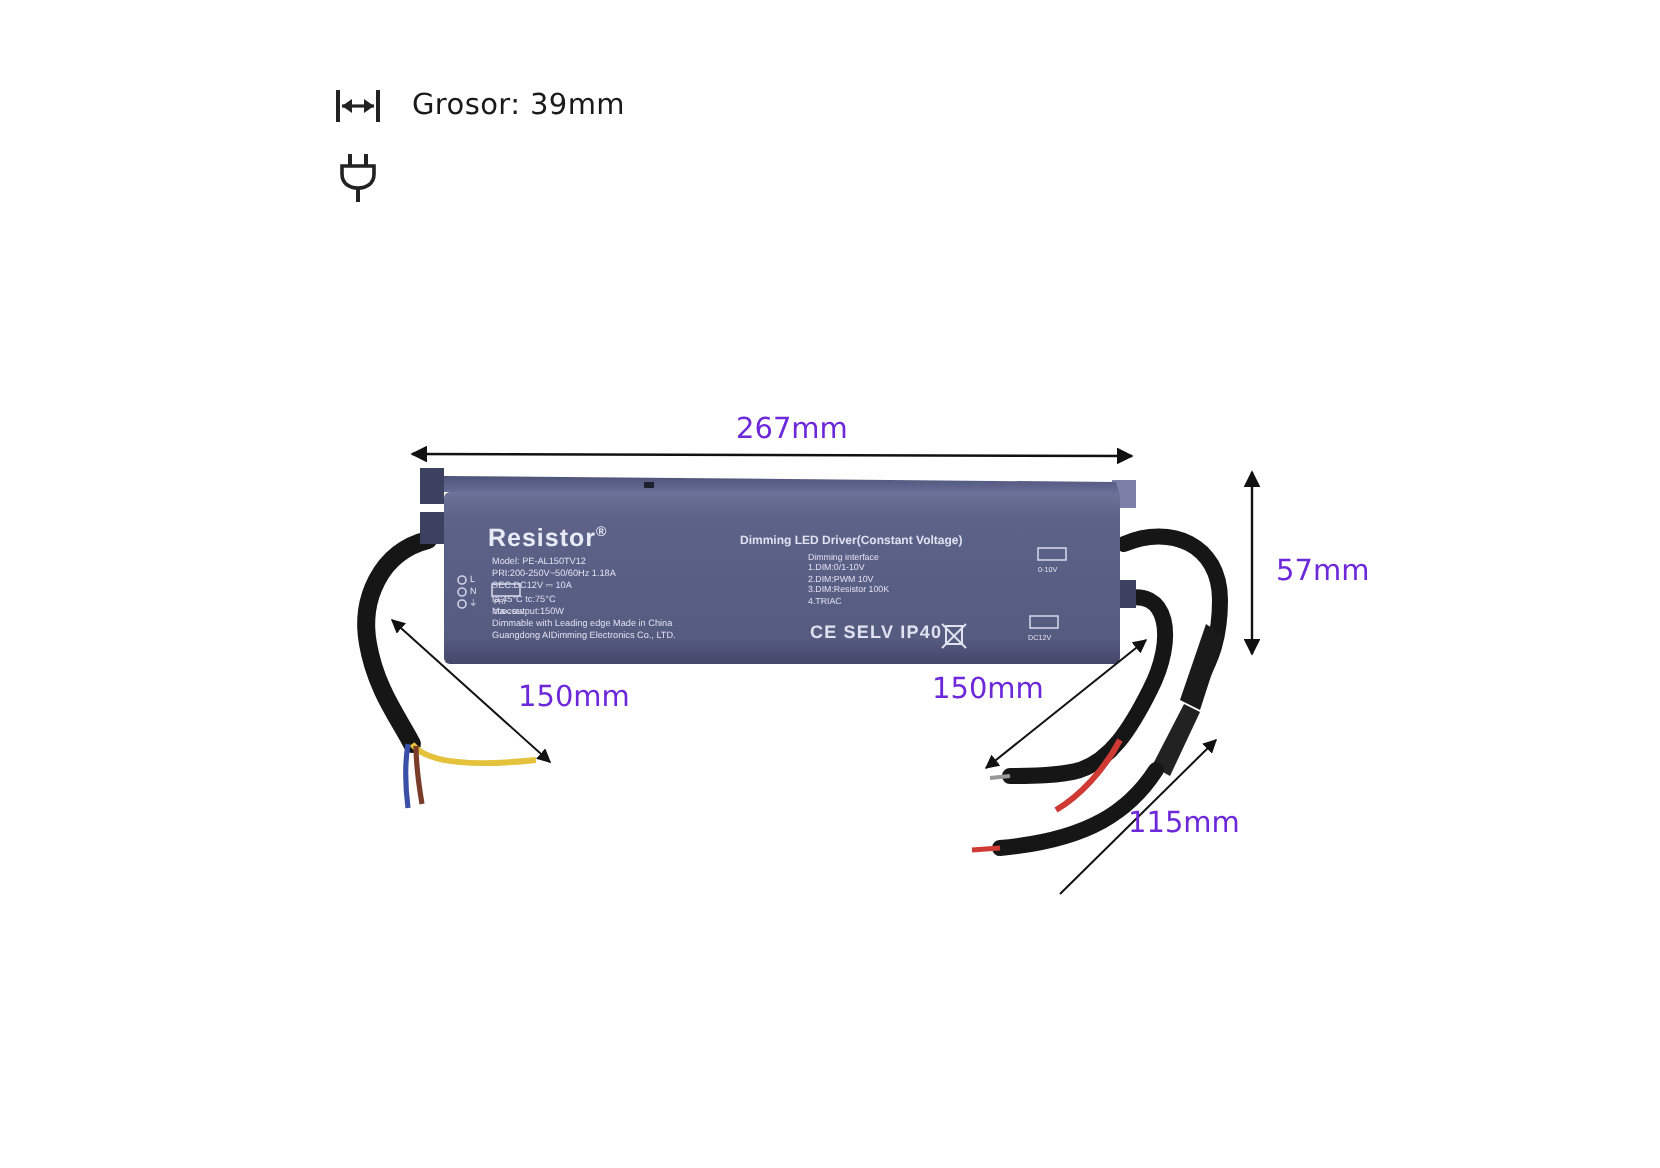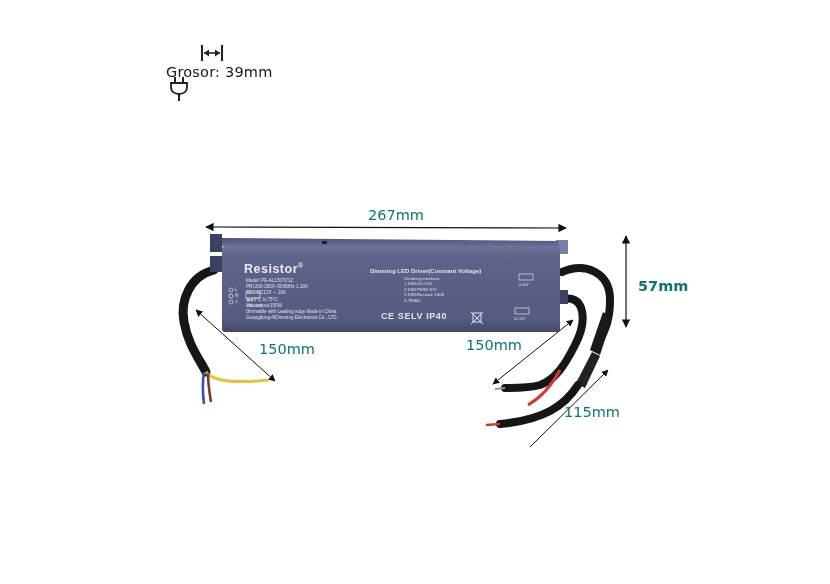--- a/index.html
+++ b/index.html
@@ -1,19 +1,19 @@
 <!DOCTYPE html>
 <html><head>
 <meta charset="utf-8">
 <style>
   html,body{margin:0;padding:0;background:#fff;}
   body{width:830px;height:584px;position:relative;overflow:hidden;font-family:"DejaVu Sans","Liberation Sans",sans-serif;color:#1a1a1a;}
-  .spec{position:absolute;left:166px;display:flex;align-items:center;font-size:14.5px;letter-spacing:0.2px;flex-direction:column;}
+  .spec{position:absolute;left:166px;display:flex;align-items:center;font-size:14.5px;letter-spacing:0.2px;}
   .spec .ic{width:26px;height:22px;margin-right:14px;}
-  .dim{position:absolute;font-size:14.5px;color:#0f766e;}
+  .dim{position:absolute;font-size:14.5px;color:#6d28d9;}
   svg.scene{position:absolute;left:0;top:0;}
   .lbl{position:absolute;font-family:"Liberation Sans",sans-serif;color:#dfe2ef;white-space:nowrap;}
 </style>
 </head>
 <body>
 
 <div class="spec" style="top:42px;">
   <svg class="ic" viewBox="0 0 26 22">
     <line x1="3" y1="3" x2="3" y2="19" stroke="#222" stroke-width="2"></line>
     <line x1="23" y1="3" x2="23" y2="19" stroke="#222" stroke-width="2"></line>
@@ -123,21 +123,21 @@
   <div>PRI</div>
   <div>200-250V</div>
 </div>
 <div class="lbl" style="left:404px;top:276px;font-size:4.4px;line-height:5.4px;">
   <div>Dimming interface</div>
   <div>1.DIM:0/1-10V</div>
   <div>2.DIM:PWM 10V</div>
   <div>3.DIM:Resistor 100K</div>
   <div>4.TRIAC</div>
 </div>
-<div class="lbl" style="left:381px;top:311px;font-size:9px;font-weight:bold;letter-spacing:0.6px;">CE  SELV  IP40</div>
+<div class="lbl" style="left:405px;top:311px;font-size:9px;font-weight:bold;letter-spacing:0.6px;">CE  SELV  IP40</div>
 <div class="lbl" style="left:519px;top:283px;font-size:3.6px;">0-10V</div>
 <div class="lbl" style="left:514px;top:317px;font-size:3.6px;">DC12V</div>
 
 <div class="dim" style="left:368px;top:207px;">267mm</div>
-<div class="dim" style="left:638px;top:278px;font-weight:bold;">57mm</div>
+<div class="dim" style="left:638px;top:278px;">57mm</div>
 <div class="dim" style="left:259px;top:341px;">150mm</div>
 <div class="dim" style="left:466px;top:337px;">150mm</div>
 <div class="dim" style="left:564px;top:404px;">115mm</div>
 
 </body></html>

